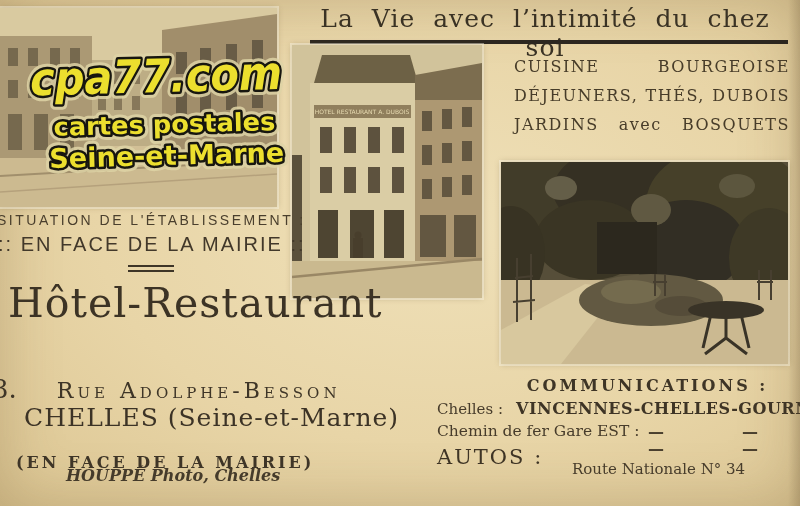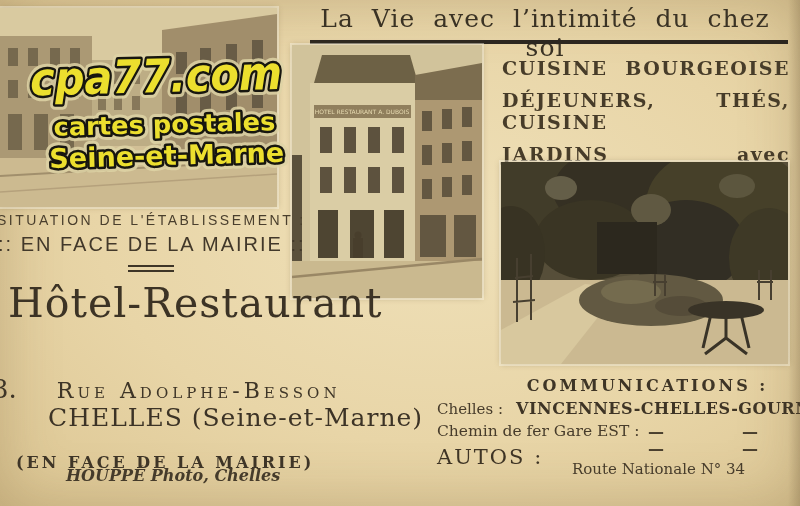--- a/index.html
+++ b/index.html
@@ -14,40 +14,40 @@
   .photo svg{display:block;}
 
   .title{
     left:297px;top:4px;width:496px;text-align:center;
     font-size:25px;letter-spacing:1px;word-spacing:9px;color:#3a3224;
   }
   .title-rule{left:310px;top:40px;width:478px;height:4px;background:#2c2720;}
 
   .amenities{left:502px;top:57px;width:288px;}
   .amenities .line{
-    font-size:19px;font-weight:bold;color:#473c29;letter-spacing:1.5px;
-    margin-bottom:10px;text-align:justify;text-align-last:justify;
+    font-size:16px;font-weight:normal;color:#473c29;letter-spacing:1.5px;
+    margin-bottom:10px;text-align:justify;text-align-last:justify;margin-left:12px;
   }
 
   .situation1{left:-3px;top:212px;font-family:"Liberation Sans",sans-serif;
     font-size:14px;letter-spacing:2.5px;color:#4a3f2d;}
   .situation2{left:-2px;top:233px;font-family:"Liberation Sans",sans-serif;
     font-size:20px;letter-spacing:2px;color:#42382a;}
   .situation-rule{left:128px;top:265px;width:46px;height:3px;
     border-top:2px solid #3e3527;border-bottom:2px solid #3e3527;}
 
   .hotel-type{left:8px;top:279px;font-size:41px;color:#3c3325;letter-spacing:1px;}
   .hotel-owner{left:12px;top:321px;font-size:35px;font-weight:bold;color:#362e20;
     letter-spacing:3px;word-spacing:30px;}
 
   .street-line{left:-8px;top:374px;white-space:nowrap;}
   .street-number{font-size:26px;color:#3e3527;}
   .street-name{font-size:22px;font-variant:small-caps;letter-spacing:4px;
     margin-left:40px;color:#3e3527;text-align:right;}
-  .city-line{left:48px;top:403px;font-size:25px;letter-spacing:1px;color:#3c3326;}
+  .city-line{left:24px;top:403px;font-size:25px;letter-spacing:1px;color:#3c3326;}
   .mairie-note{left:16px;top:437px;font-size:16px;font-weight:bold;letter-spacing:3px;color:#3e3527;margin-top:16px;}
   .photographer{left:66px;top:466px;font-size:16px;font-weight:bold;font-style:italic;color:#453b2b;}
 
   .comm-heading{left:500px;top:376px;width:295px;text-align:center;
     font-size:16px;font-weight:bold;letter-spacing:3px;color:#3e3526;}
   .tramways-line{left:437px;top:399px;white-space:nowrap;}
   .tramways-label{font-size:15px;color:#473c2b;}
   .tramways-value{font-size:16px;font-weight:bold;letter-spacing:.5px;margin-left:8px;color:#3e3425;}
   .rail-line{left:437px;top:421px;width:360px;height:22px;}
   .rail-label{font-size:15.5px;color:#473c2b;}
@@ -183,21 +183,21 @@
       <g fill="#33291c">
         <circle cx="66" cy="190" r="3.5"></circle>
           <rect x="61" y="193" width="10" height="20"></rect>
       </g>
       <rect width="190" height="253" fill="#e3d2a6" opacity="0.12"></rect>
     </svg>
   </div>
 
   <div class="abs amenities">
     <div class="line">CUISINE BOURGEOISE</div>
-    <div class="line">DÉJEUNERS, THÉS, CUISINE</div>
+    <div class="line">DÉJEUNERS, THÉS, DUBOIS</div>
     <div class="line">JARDINS avec BOSQUETS</div>
   </div>
 
   <div class="photo" style="left:501px;top:162px;width:287px;height:202px;">
     <svg width="287" height="202" viewBox="0 0 287 202">
       <rect width="287" height="202" fill="#c4b38a"></rect>
       <rect width="287" height="124" fill="#4a4430"></rect>
       <g>
         <ellipse cx="40" cy="40" rx="70" ry="52" fill="#34301f"></ellipse>
         <ellipse cx="130" cy="28" rx="78" ry="46" fill="#262318"></ellipse>

